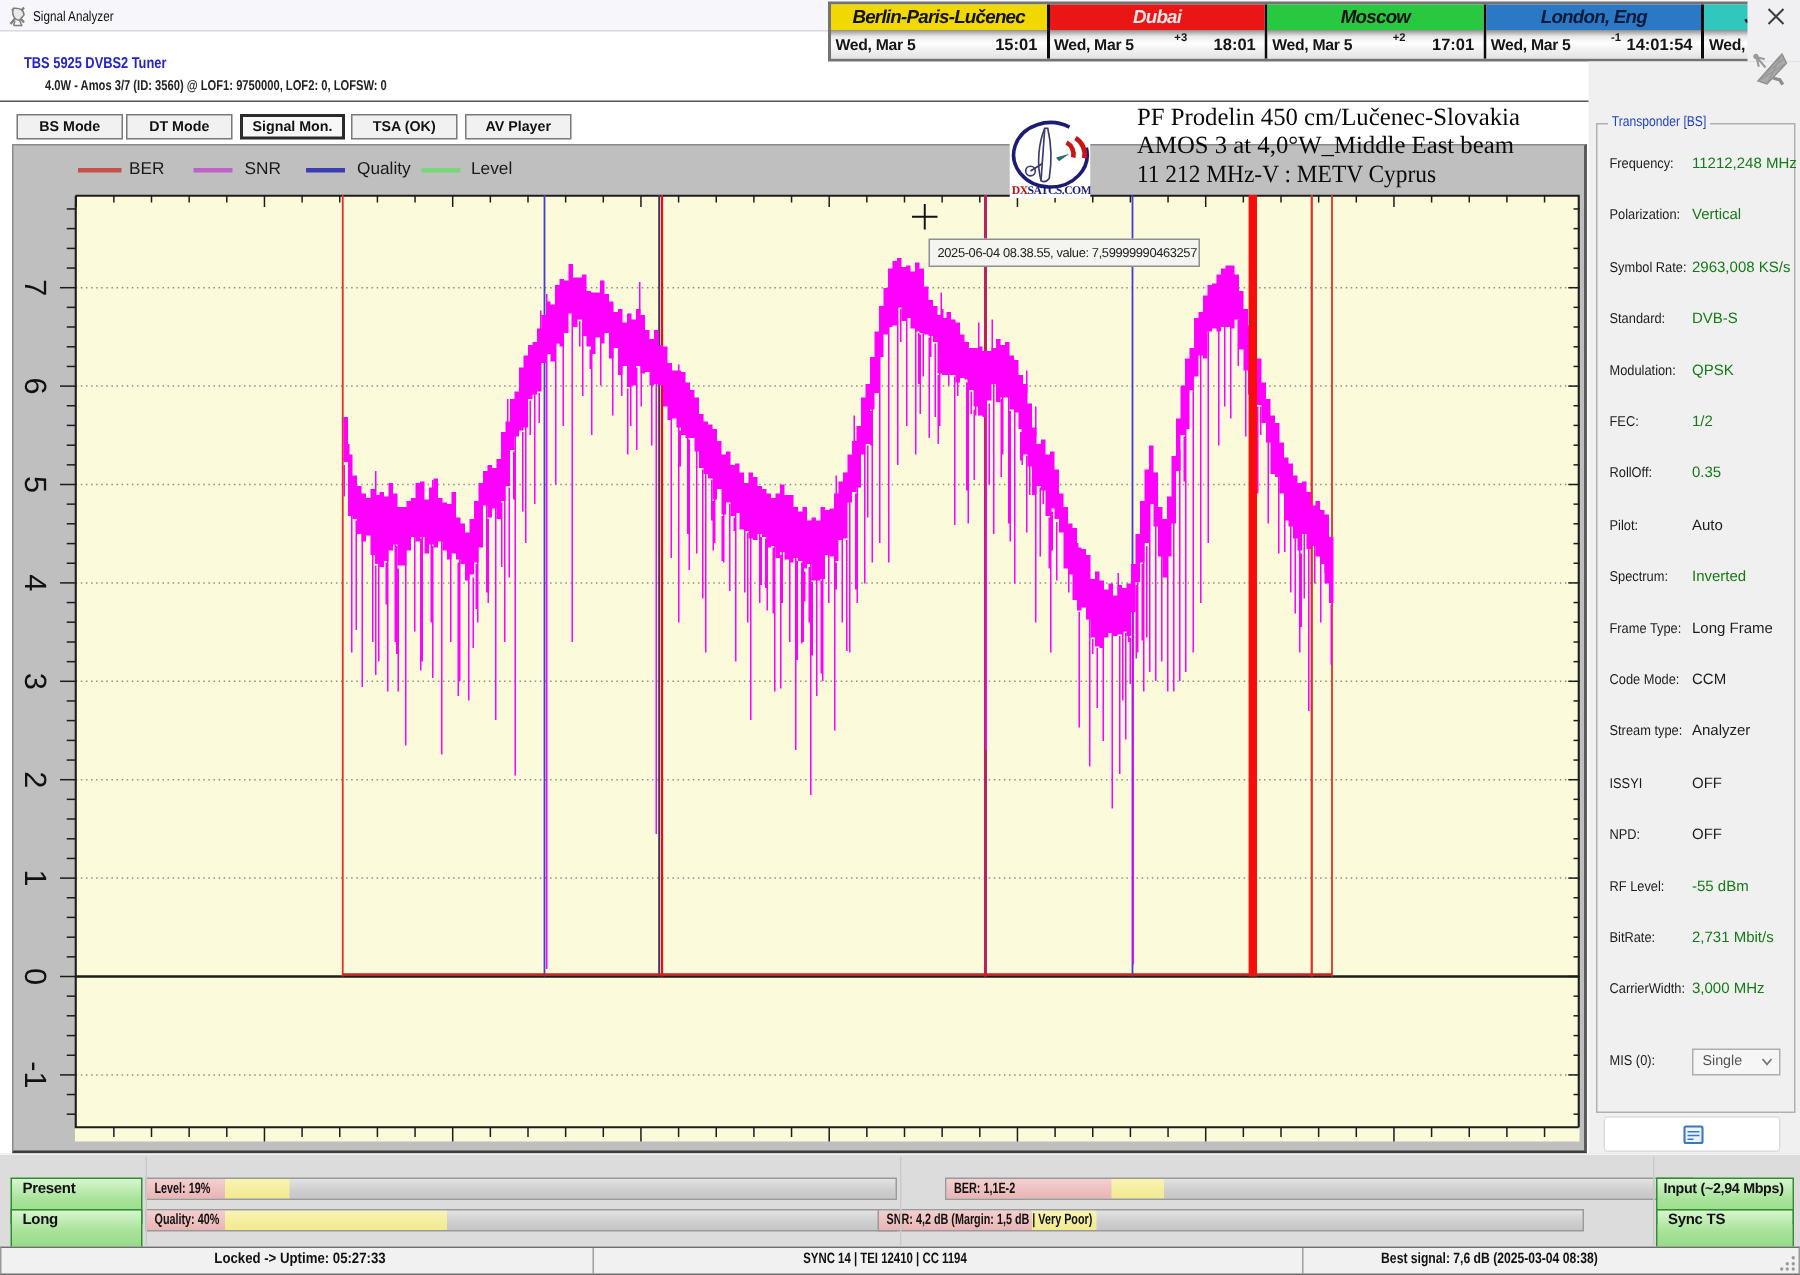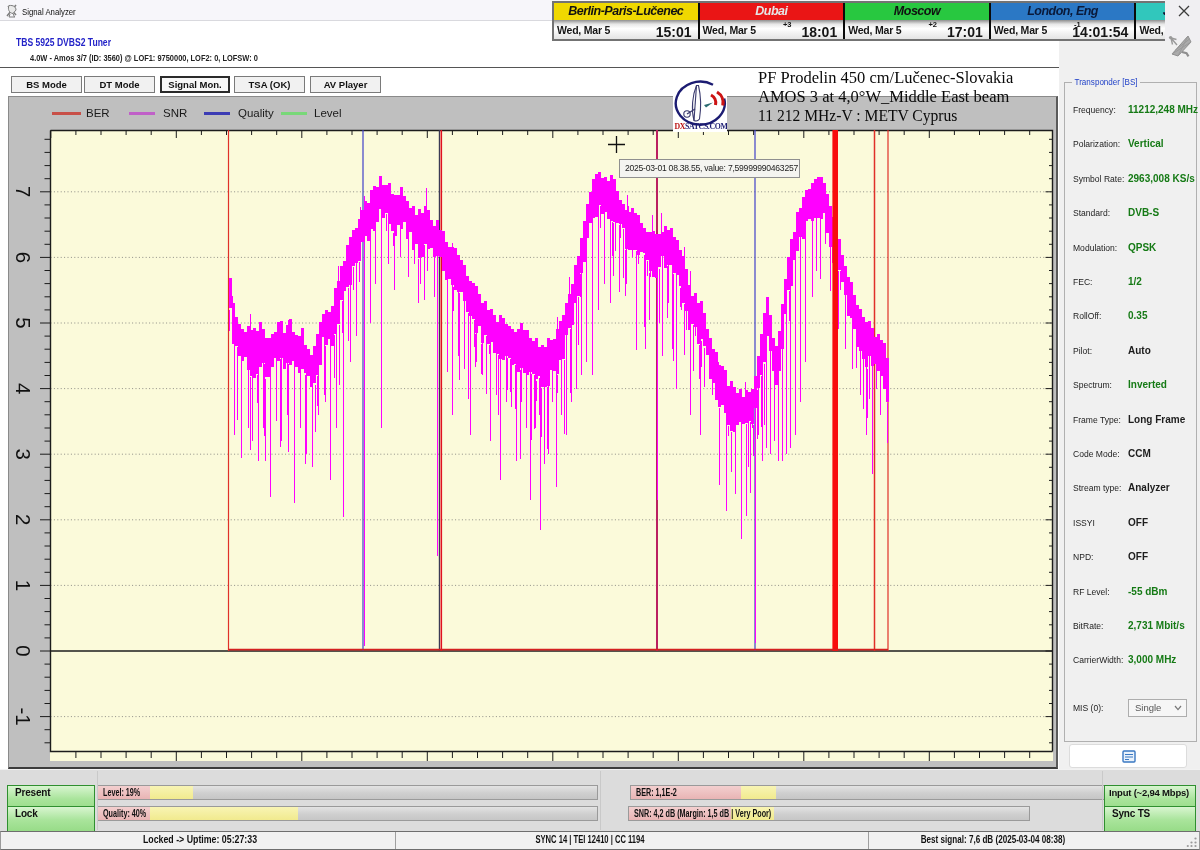--- a/index.html
+++ b/index.html
@@ -15,27 +15,27 @@
 .leg{top:107px;font-size:11.5px;color:#1a1a1a}
 .legline{top:112px;height:3px}
 .serif{font-family:"Liberation Serif",serif;font-size:16.5px;color:#0a0a0a;white-space:nowrap}
 .tooltip{left:619px;top:159px;width:181px;height:19px;background:#f4f4f0;border:1px solid #8f8f8f;font-size:8.6px;letter-spacing:-0.25px;color:#222;line-height:17px;padding-left:5px;white-space:nowrap}
 .clockpanel{left:552px;top:1px;width:730px;height:40px;border:2px solid #737373;display:flex}
 .cell{flex:1;border-right:2px solid #0a0a0a;position:relative}
 .cell:last-child{border-right:none}
 .chead{height:17px;font-size:12.5px;letter-spacing:-0.5px;white-space:nowrap;overflow:visible;font-weight:700;font-style:italic;text-align:center;line-height:16px;color:#101010}
 .cdate{height:19px;background:linear-gradient(#8f8f8f 0%,#e8e8e8 22%,#ffffff 45%,#f1f1f1 70%,#e4e4e4 100%);font-size:11px;font-weight:700;color:#151515;position:relative}
 .cdate .d{position:absolute;left:3px;top:4px;font-size:10.5px;letter-spacing:-0.2px}
-.cdate .t{position:absolute;right:6px;top:4px;font-size:14px}
+.cdate .t{position:absolute;right:6px;top:4px;font-size:11px}
 .cdate .o{position:absolute;font-size:7.5px;top:0px;font-weight:700}
 .rpanel{left:1059px;top:41px;width:141px;height:789px;background:#f0f0f0}
 .gbox{left:1064px;top:82px;width:133px;height:660px;border:1px solid #b0b0b0}
 .glabel{left:1072px;top:76px;font-size:9.5px;color:#2142c8;background:#f0f0f0;padding:0 3px;transform:scaleX(0.85);transform-origin:left top}
 .row-l{left:1073px;font-size:9.5px;color:#1d1d1d;white-space:nowrap;transform:scaleX(0.9);transform-origin:left top}
-.row-v{left:1128px;font-size:10px;font-weight:700;white-space:nowrap}
+.row-v{left:1128px;font-size:10px;font-weight:400;white-space:nowrap}
 .green{color:#157a15}
 .black{color:#1d1d1d}
 .mis-sel{left:1128px;top:699px;width:59px;height:18px;background:#f6f6f6;border:1px solid #adadad;font-size:9.5px;color:#555;line-height:16px;padding-left:6px}
 .lbtn{left:1069px;top:744px;width:118px;height:24px;background:#fff;border:1px solid #dcdcdc;border-radius:3px}
 .bottompanel{left:0;top:769px;width:1200px;height:62px;background:#dcdcdc;border-top:1px solid #f2f2f2}
 .pill{height:31px;background:linear-gradient(#d8f5d0,#a9e49b 45%,#8fd87f);border:1px solid #2f8f2f;font-size:10px;letter-spacing:-0.2px;font-weight:700;color:#111;line-height:13px;padding-left:7px}
 .bar{height:15px;background:linear-gradient(#e3e3e3,#cfcfcf 55%,#c6c6c6);border:1px solid #9a9a9a;overflow:hidden}
 .bar .pink{position:absolute;left:0;top:0;bottom:0;background:linear-gradient(#f3cfcf,#e9b4b4)}
 .bar .yel{position:absolute;top:0;bottom:0;background:linear-gradient(#f8f4b4,#f1ea8e)}
 .bar .lbl{position:absolute;left:5px;top:1px;font-size:10px;font-weight:700;color:#111;white-space:nowrap;transform:scaleX(0.72);transform-origin:left top}
@@ -297,21 +297,21 @@
       <circle cx="14" cy="35" r="3.2"></circle>
       <path d="M14 35 L22 30" stroke-width="1.3"></path>
     </g>
     <path d="M31 26 L40 23.5 L33 28.5 Z" fill="#2a6a70" stroke="none"></path>
     <g stroke="#cc1414" stroke-width="3.1" fill="none">
       <path d="M38 16 a 9 9 0 0 1 4.5 10"></path>
       <path d="M44 13 a 12.5 12.5 0 0 1 5.8 13.5"></path>
     </g>
     <text x="1.5" y="50" font-size="7.8" font-weight="700" font-family="Liberation Serif" letter-spacing="-0.35"><tspan fill="#bb1111">DX</tspan><tspan fill="#1c1c72">SATCS.COM</tspan></text>
   </svg>
-<div class="abs tooltip">2025-03-01 08.38.55, value: 7,59999990463257</div>
+<div class="abs tooltip">2025-06-04 08.38.55, value: 7,59999990463257</div>
 <div class="abs clockpanel">
     <div class="cell">
       <div class="chead" style="background:#f0d800;color:#111">Berlin-Paris-Lučenec</div>
       <div class="cdate">
         <span class="d">Wed, Mar 5</span>
         <span class="t">15:01</span>
       </div>
     </div>
     <div class="cell">
       <div class="chead" style="background:#ea1515;color:#e5e5e5">Dubai</div>
@@ -401,37 +401,37 @@
       <path d="M1 1 L4 4.6 L7 1" stroke="#777" stroke-width="1.2" fill="none"></path>
     </svg></div>
 <div class="abs lbtn">
     <svg style="position:absolute;left:52px;top:5px" width="14" height="13" viewBox="0 0 14 13">
       <rect x="1" y="1" width="12" height="11" rx="1" fill="#eaf2fb" stroke="#3a78c2" stroke-width="1.4"></rect>
       <path d="M3 4.5H11M3 7H11M3 9.5H7" stroke="#3a78c2" stroke-width="1.1"></path>
     </svg>
   </div>
 <div class="abs bottompanel"></div>
 <div class="abs pill" style="left:7px;top:785px;width:88px">Present</div>
-<div class="abs pill" style="left:7px;top:806px;width:88px">Lock</div>
+<div class="abs pill" style="left:7px;top:806px;width:88px">Long</div>
 <div class="abs bar" style="left:97px;top:785px;width:501px">
     <div class="pink" style="width:52px"></div>
     <div class="yel" style="left:52px;width:43px"></div>
     <div class="lbl">Level: 19%</div>
   </div>
 <div class="abs bar" style="left:97px;top:806px;width:501px">
     <div class="pink" style="width:52px"></div>
     <div class="yel" style="left:52px;width:148px"></div>
     <div class="lbl">Quality: 40%</div>
   </div>
 <div class="abs bar" style="left:630px;top:785px;width:499px">
     <div class="pink" style="width:110px"></div>
     <div class="yel" style="left:110px;width:35px"></div>
     <div class="lbl">BER: 1,1E-2</div>
   </div>
-<div class="abs bar" style="left:628px;top:806px;width:402px">
+<div class="abs bar" style="left:585px;top:806px;width:471px">
     <div class="pink" style="width:102px"></div>
     <div class="yel" style="left:102px;width:43px"></div>
     <div class="lbl">SNR: 4,2 dB (Margin: 1,5 dB | Very Poor)</div>
   </div>
 <div class="abs pill" style="left:1104px;top:785px;width:92px;font-size:9.5px;padding-left:4px">Input (~2,94 Mbps)</div>
 <div class="abs pill" style="left:1104px;top:806px;width:92px">Sync TS</div>
 <div class="abs" style="left:96.5px;top:771px;width:1px;height:59px;background:#c9c9c9"></div>
 <div class="abs" style="left:599.5px;top:771px;width:1px;height:59px;background:#c9c9c9"></div>
 <div class="abs" style="left:1101.5px;top:771px;width:1px;height:59px;background:#c9c9c9"></div>
 <div class="abs statusbar"></div>

